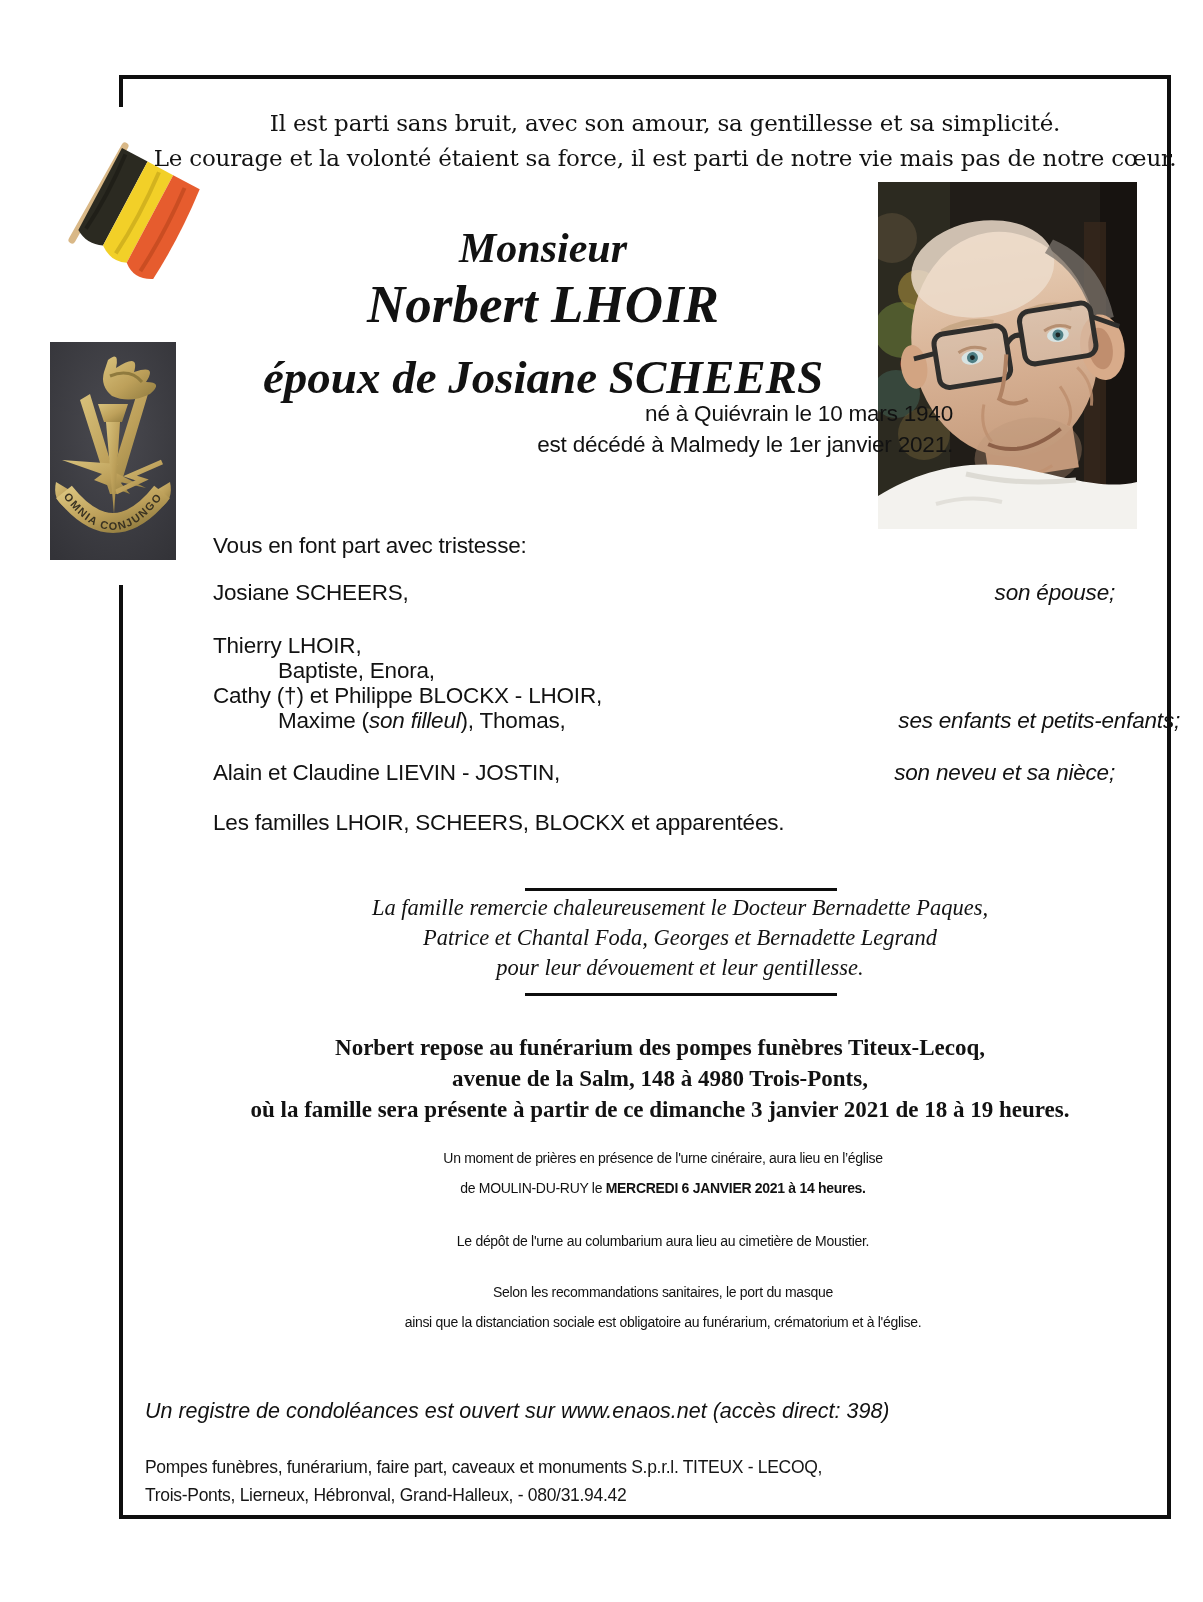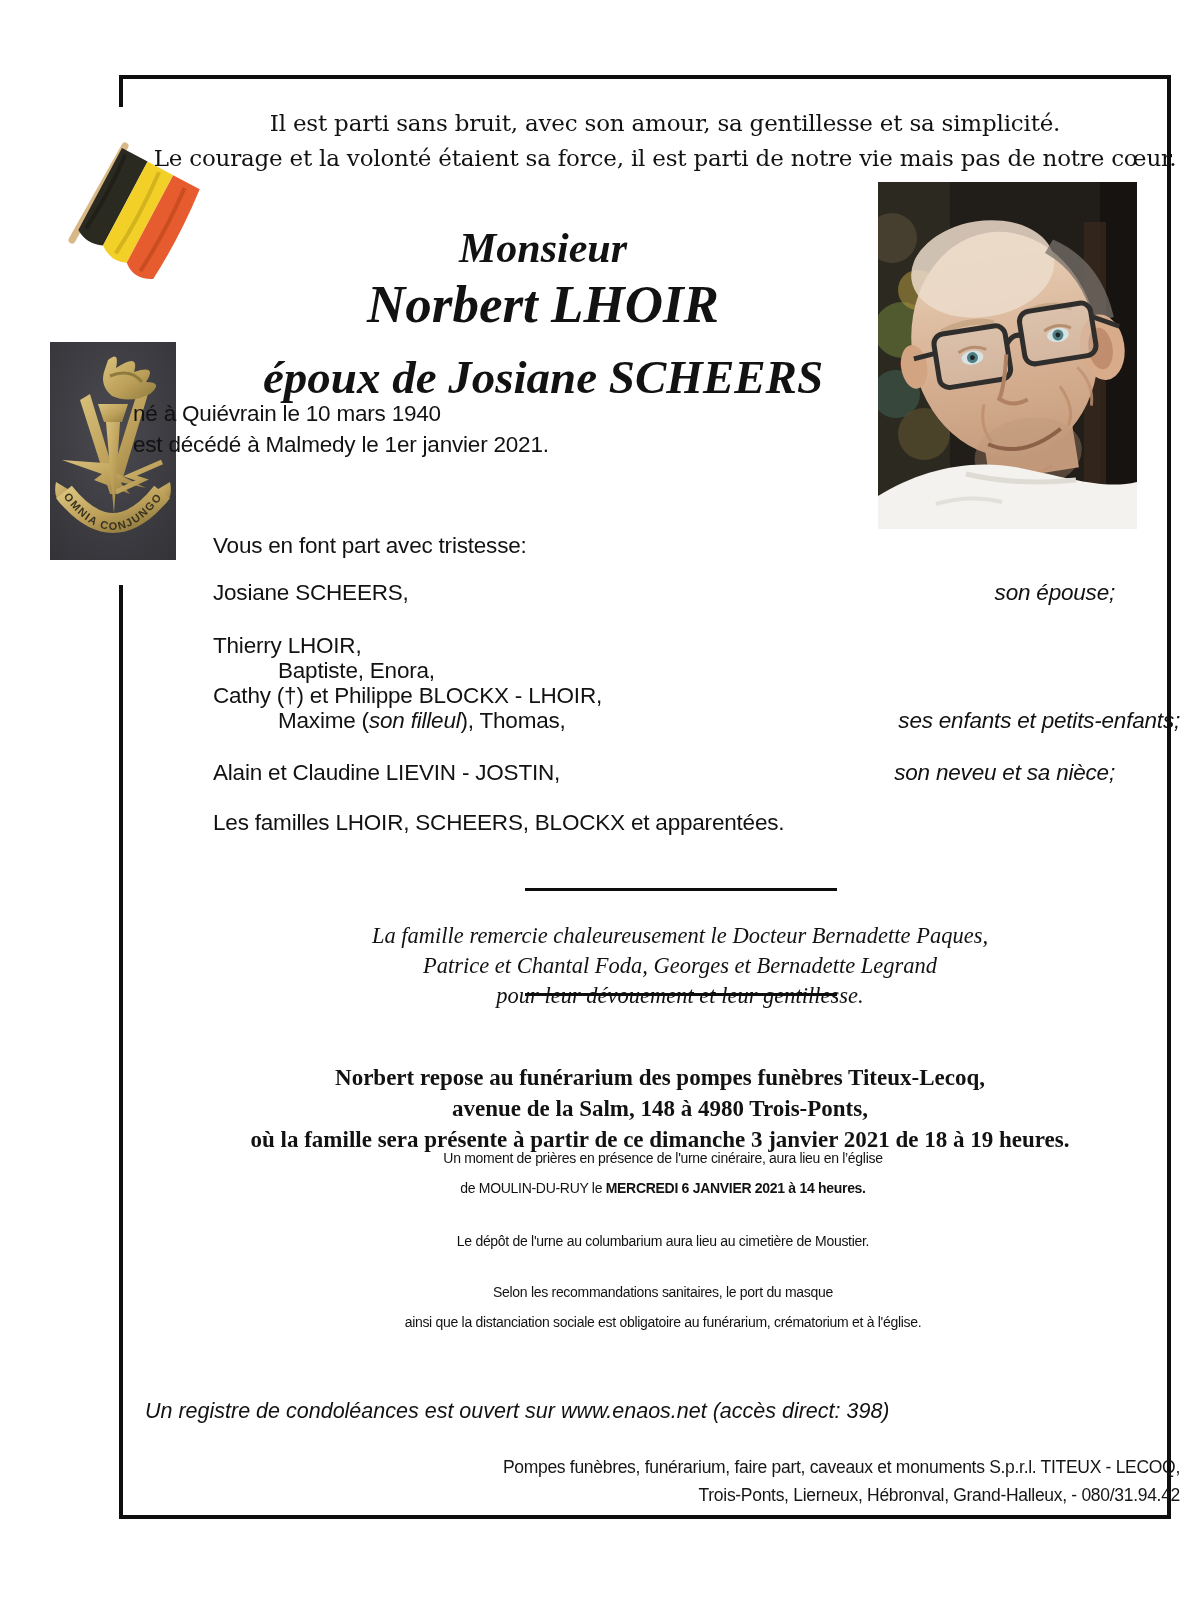--- a/index.html
+++ b/index.html
@@ -21,43 +21,43 @@
   .epitaph{position:absolute;left:150px;top:106px;width:1030px;text-align:center;
            font-family:"DejaVu Serif",serif;font-size:23px;line-height:35px;
            letter-spacing:-0.2px;}
 
   
   .tblock{position:absolute;left:133px;width:820px;text-align:center;
           font-family:"Liberation Serif",serif;font-style:italic;font-weight:bold;}
   .salutation{top:224px;font-size:42px;}
   .dname{top:274px;font-size:53px;}
   .spouse{top:350px;font-size:47px;}
-  .vitals{position:absolute;left:133px;top:398px;width:820px;text-align:left;
+  .vitals{position:absolute;left:133px;top:398px;width:820px;text-align:right;
           font-size:22.5px;line-height:31px;letter-spacing:-0.2px;}
 
   
   .fam{position:absolute;left:213px;width:902px;font-size:22.5px;letter-spacing:-0.2px;white-space:nowrap;}
   .fam .rel{position:absolute;right:0;top:0;font-style:italic;}
   .indent{padding-left:65px;}
   .inline-it{font-style:italic;}
 
   
   .divider{position:absolute;left:525px;width:312px;height:0;border-top:3px solid #0d0d0d;}
   .thanks{position:absolute;left:160px;top:893px;width:1040px;text-align:center;
-          font-family:"Liberation Serif",serif;font-style:italic;font-size:22.5px;line-height:30px;margin-top:28px;}
+          font-family:"Liberation Serif",serif;font-style:italic;font-size:22.5px;line-height:30px;}
   .wake{position:absolute;left:140px;top:1032px;width:1040px;text-align:center;
-        font-family:"Liberation Serif",serif;font-weight:bold;font-size:23px;line-height:31px;margin-top:30px;}
+        font-family:"Liberation Serif",serif;font-weight:bold;font-size:23px;line-height:31px;}
   .sanspara{position:absolute;left:143px;width:1040px;text-align:center;
             font-size:14px;line-height:30px;letter-spacing:-0.3px;}
   .prayer{top:1143px;}
   .burial{top:1226px;}
   .covid{top:1277px;}
   .register{position:absolute;left:145px;top:1399px;width:1035px;text-align:left;
             font-family:Liberation Sans, sans-serif;font-style:italic;font-size:21.5px;}
-  .footer{position:absolute;left:145px;top:1453px;width:1035px;text-align:right;
+  .footer{position:absolute;left:145px;top:1453px;width:1035px;text-align:left;
           font-size:17.5px;line-height:28px;letter-spacing:-0.3px;color:#161616;}
   .b{font-weight:bold;}
 </style>
 </head>
 <body>
 
 <div id="page">
 
   <div class="frame"></div>
   <div class="white-patch"></div>

